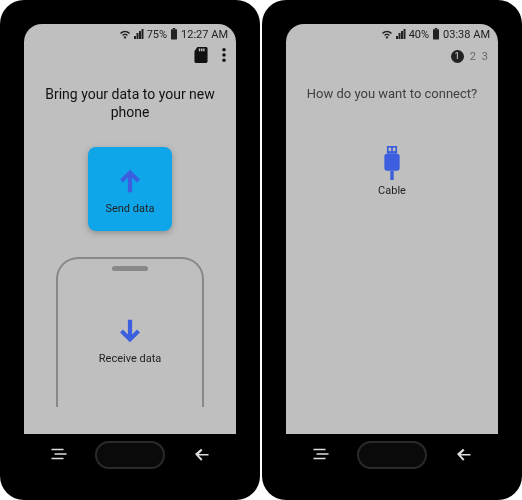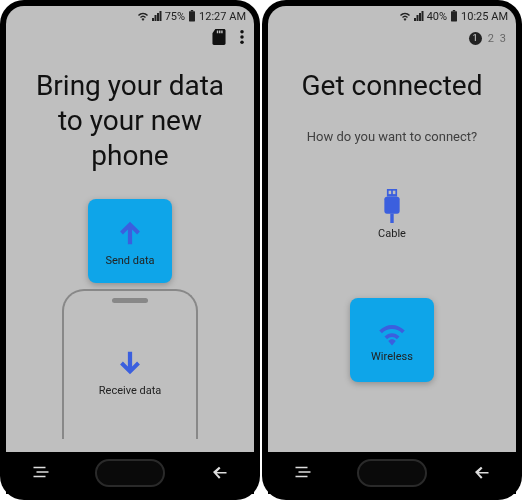--- a/index.html
+++ b/index.html
@@ -9,21 +9,21 @@
     background: #fff;
     font-family: -apple-system, BlinkMacSystemFont, "Segoe UI", Roboto, sans-serif;
     display: flex;
     gap: 2px;
   }
   .phone {
     width: 260px;
     height: 500px;
     background: #000;
     border-radius: 24px;
-    padding: 6px;
+    padding: 24px;
     position: relative;
     display: flex;
     flex-direction: column;
   }
   .screen {
     flex: 1;
     background: #bfbfbf;
     border-radius: 18px 18px 0 0;
     overflow: hidden;
     position: relative;
@@ -65,21 +65,21 @@
     font-size: 9px;
   }
   .content {
     flex: 1;
     display: flex;
     flex-direction: column;
     align-items: center;
     padding: 18px 16px 0;
   }
   .title {
-    font-size: 28px;
+    font-size: 14px;
     font-weight: 400;
     color: #111;
     text-align: center;
     line-height: 1.25;
     margin-bottom: 26px;
   }
   .subtitle {
     font-size: 13px;
     color: #404040;
     text-align: center;
@@ -110,29 +110,29 @@
     align-items: center;
   }
   .options-row {
     display: flex;
     flex-direction: column;
     align-items: flex-end;
     gap: 36px;
   }
   .phone-outline {
     position: relative;
-    width: 136px;
+    width: 148px;
     height: 150px;
     border: 2px solid #888;
     border-bottom: none;
     border-radius: 22px 22px 0 0;
     display: flex;
     align-items: center;
     justify-content: center;
-    margin-top: 0;
+    margin-top: 20px;
   }
   .phone-outline::before {
     content: "";
     position: absolute;
     top: 7px;
     left: 50%;
     transform: translateX(-50%);
     width: 36px;
     height: 5px;
     border-radius: 3px;
@@ -234,55 +234,46 @@
           <path d="M12 20l-3-4c1-1 2-1.5 3-1.5s2 .5 3 1.5l-3 4zm-6-8c2-2 4-3 6-3s4 1 6 3l-2 2c-1.5-1.5-3-2-4-2s-2.5.5-4 2l-2-2zm-4-4c3-3 6.5-4.5 10-4.5s7 1.5 10 4.5l-2 2c-2.5-2.5-5.5-3.5-8-3.5s-5.5 1-8 3.5l-2-2z" fill="#222"></path>
         </svg>
       <svg width="10" height="10" viewBox="0 0 20 20">
           <path d="M0 20h4v-6H0v6zm5 0h4V8H5v12zm5 0h4V4h-4v16zm5 0h4V0h-4v20z" fill="#222"></path>
         </svg>
       <span>40%</span>
       <svg width="8" height="12" viewBox="0 0 12 20">
           <rect x="1" y="2" width="10" height="17" rx="1" fill="#222"></rect>
           <rect x="4" y="0" width="4" height="2" fill="#222"></rect>
         </svg>
-      <span>10:25 AM</span>
+      <span>03:38 AM</span>
     </div>
     <div class="app-bar">
       <div class="step-indicator">
         <span class="step-dot">1</span>
         <span>2</span>
         <span>3</span>
       </div>
     </div>
     <div class="content">
-      <h1 class="title">Get connected</h1>
       <div class="subtitle">How do you want to connect?</div>
 
       <div class="options-row">
         <div class="option-wrap">
           <div class="option-card">
             <svg width="28" height="34" viewBox="0 0 32 40">
                 <rect x="10" y="0" width="12" height="9" fill="#3b5fde"></rect>
                 <rect x="12" y="2" width="3" height="4" fill="#bfbfbf"></rect>
                 <rect x="17" y="2" width="3" height="4" fill="#bfbfbf"></rect>
                 <rect x="7" y="9" width="18" height="20" rx="3" fill="#3b5fde"></rect>
                 <rect x="14" y="29" width="4" height="11" fill="#3b5fde"></rect>
               </svg>
             <span class="option-label">Cable</span>
           </div>
         </div>
 
-        <div class="option-wrap">
-          <div class="option-card selected">
-            <svg width="36" height="28" viewBox="0 0 48 36">
-                <path d="M24 36l-5-6c1.5-1.5 3.2-2.2 5-2.2s3.5.7 5 2.2l-5 6zm-10-12c3-3 6.5-4.5 10-4.5s7 1.5 10 4.5l-3.5 3.5c-2-2-4.2-3-6.5-3s-4.5 1-6.5 3L14 24zm-7-8c5-5 10.8-7.5 17-7.5s12 2.5 17 7.5l-3.5 3.5C33.5 15.5 29 14 24 14s-9.5 1.5-13.5 5.5L7 16z" fill="#3b5fde"></path>
-              </svg>
-            <span class="option-label">Wireless</span>
-          </div>
-        </div>
       </div>
     </div>
   </div>
   <div class="nav-bar">
     <span>
       <svg width="18" height="14" viewBox="0 0 24 18">
           <path d="M2 2h16v2H2V2zm4 6h16v2H6V8zm-4 6h16v2H2v-2z" fill="#ddd"></path>
         </svg>
     </span>
     <div class="home-btn"></div>

